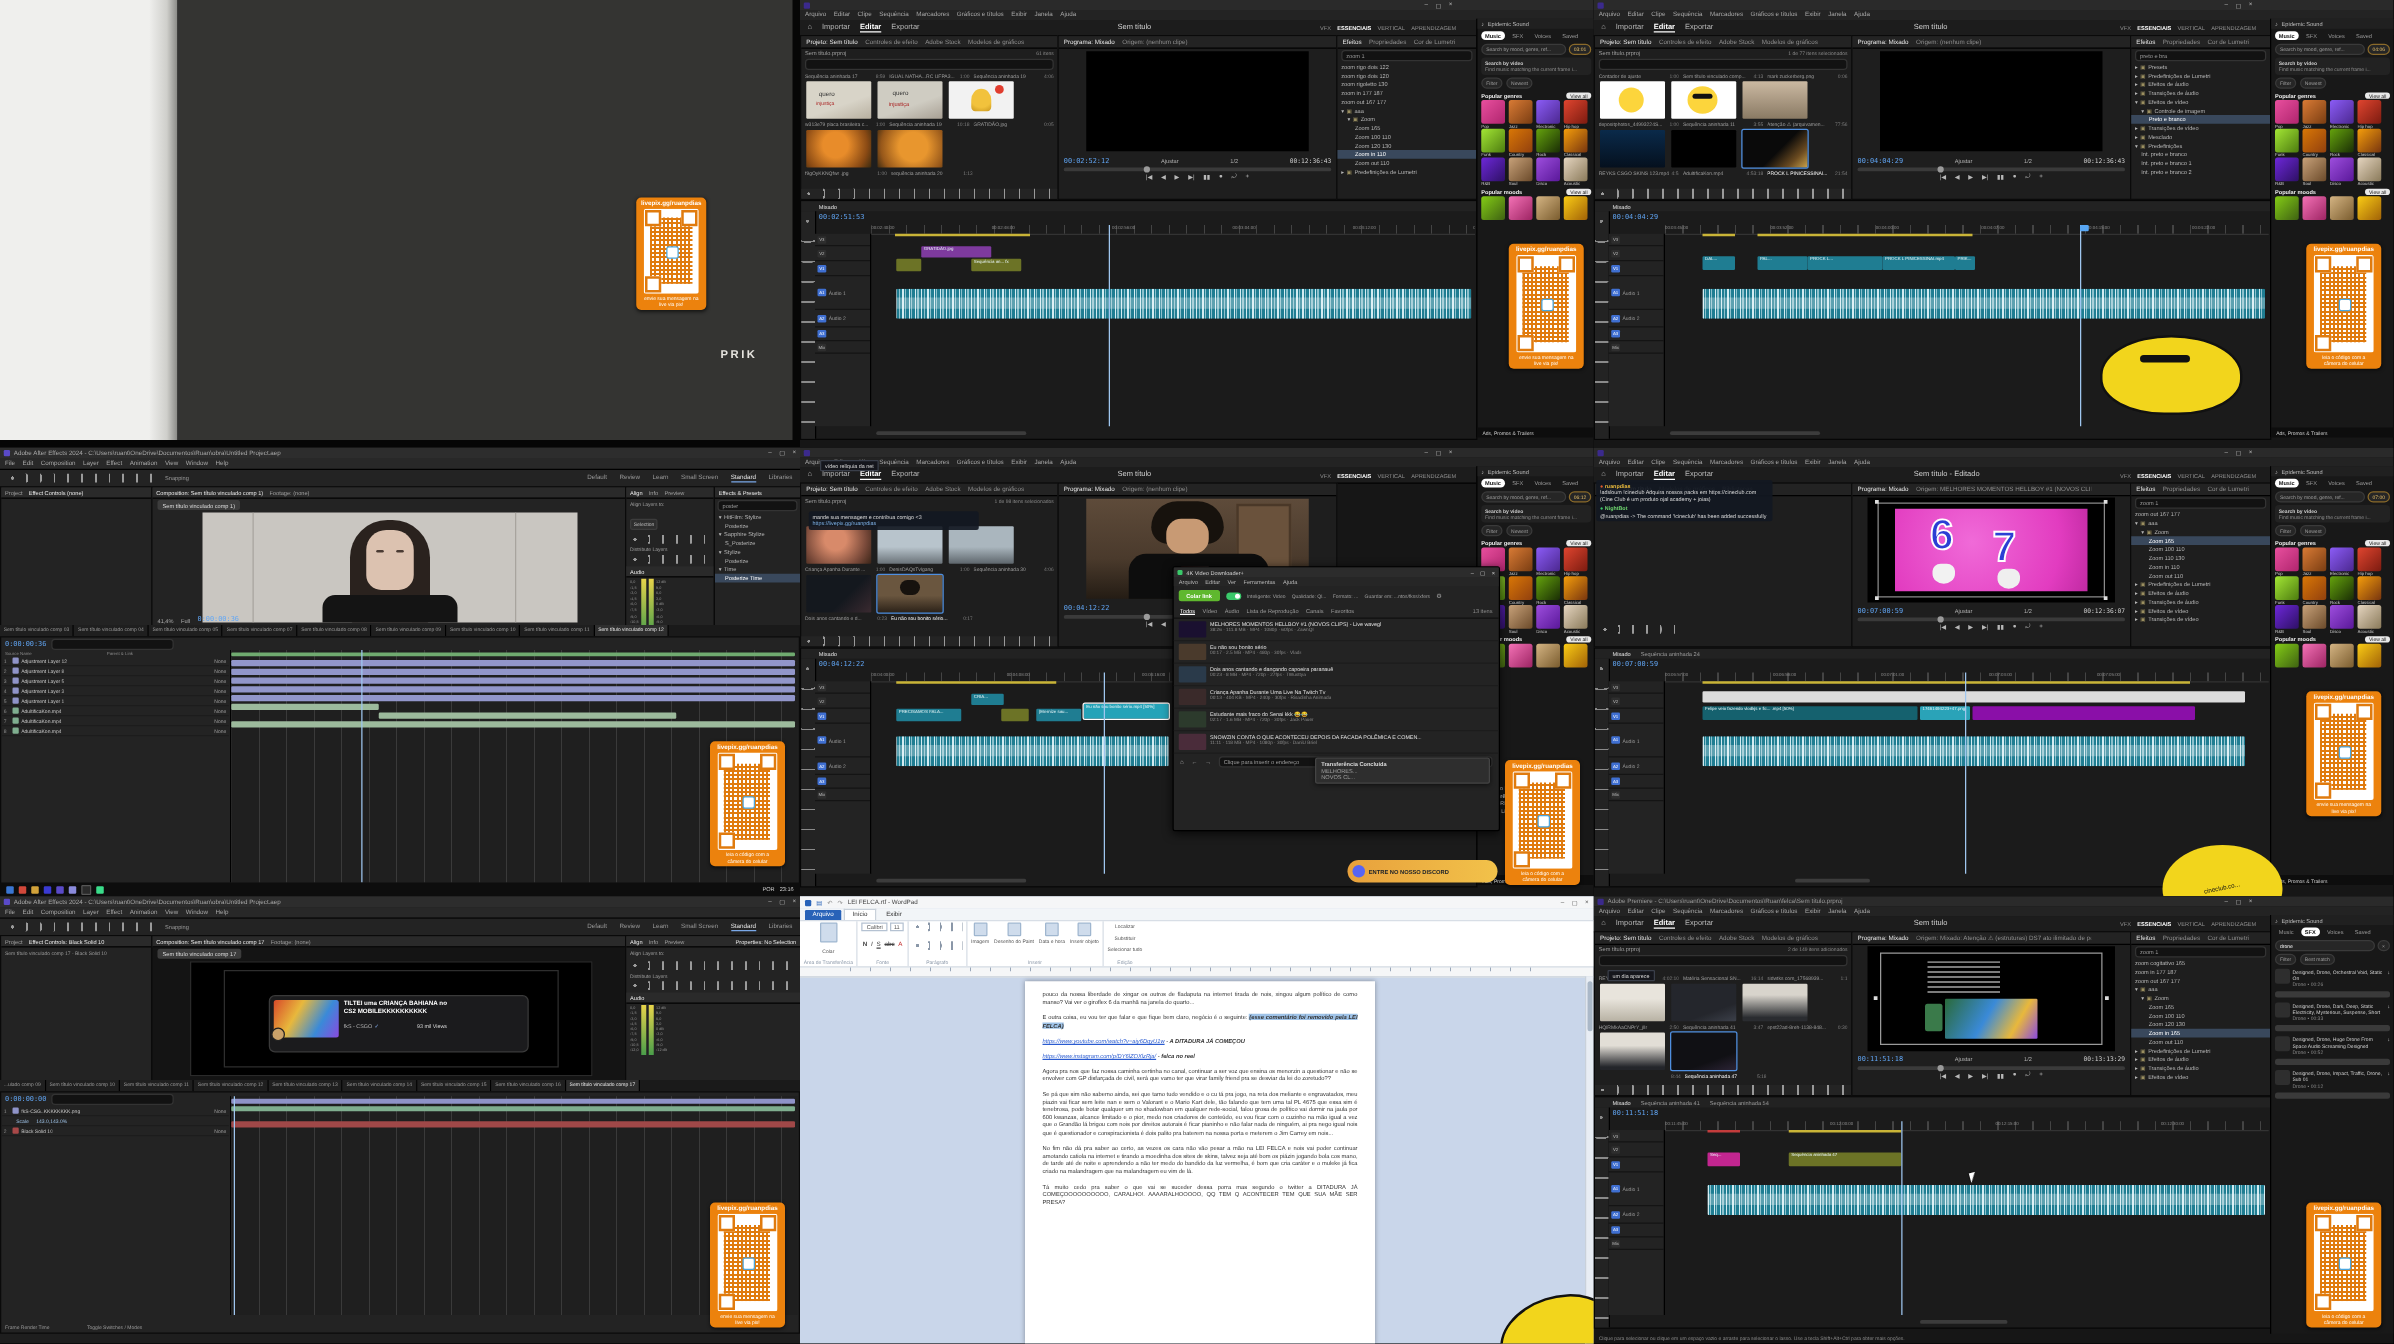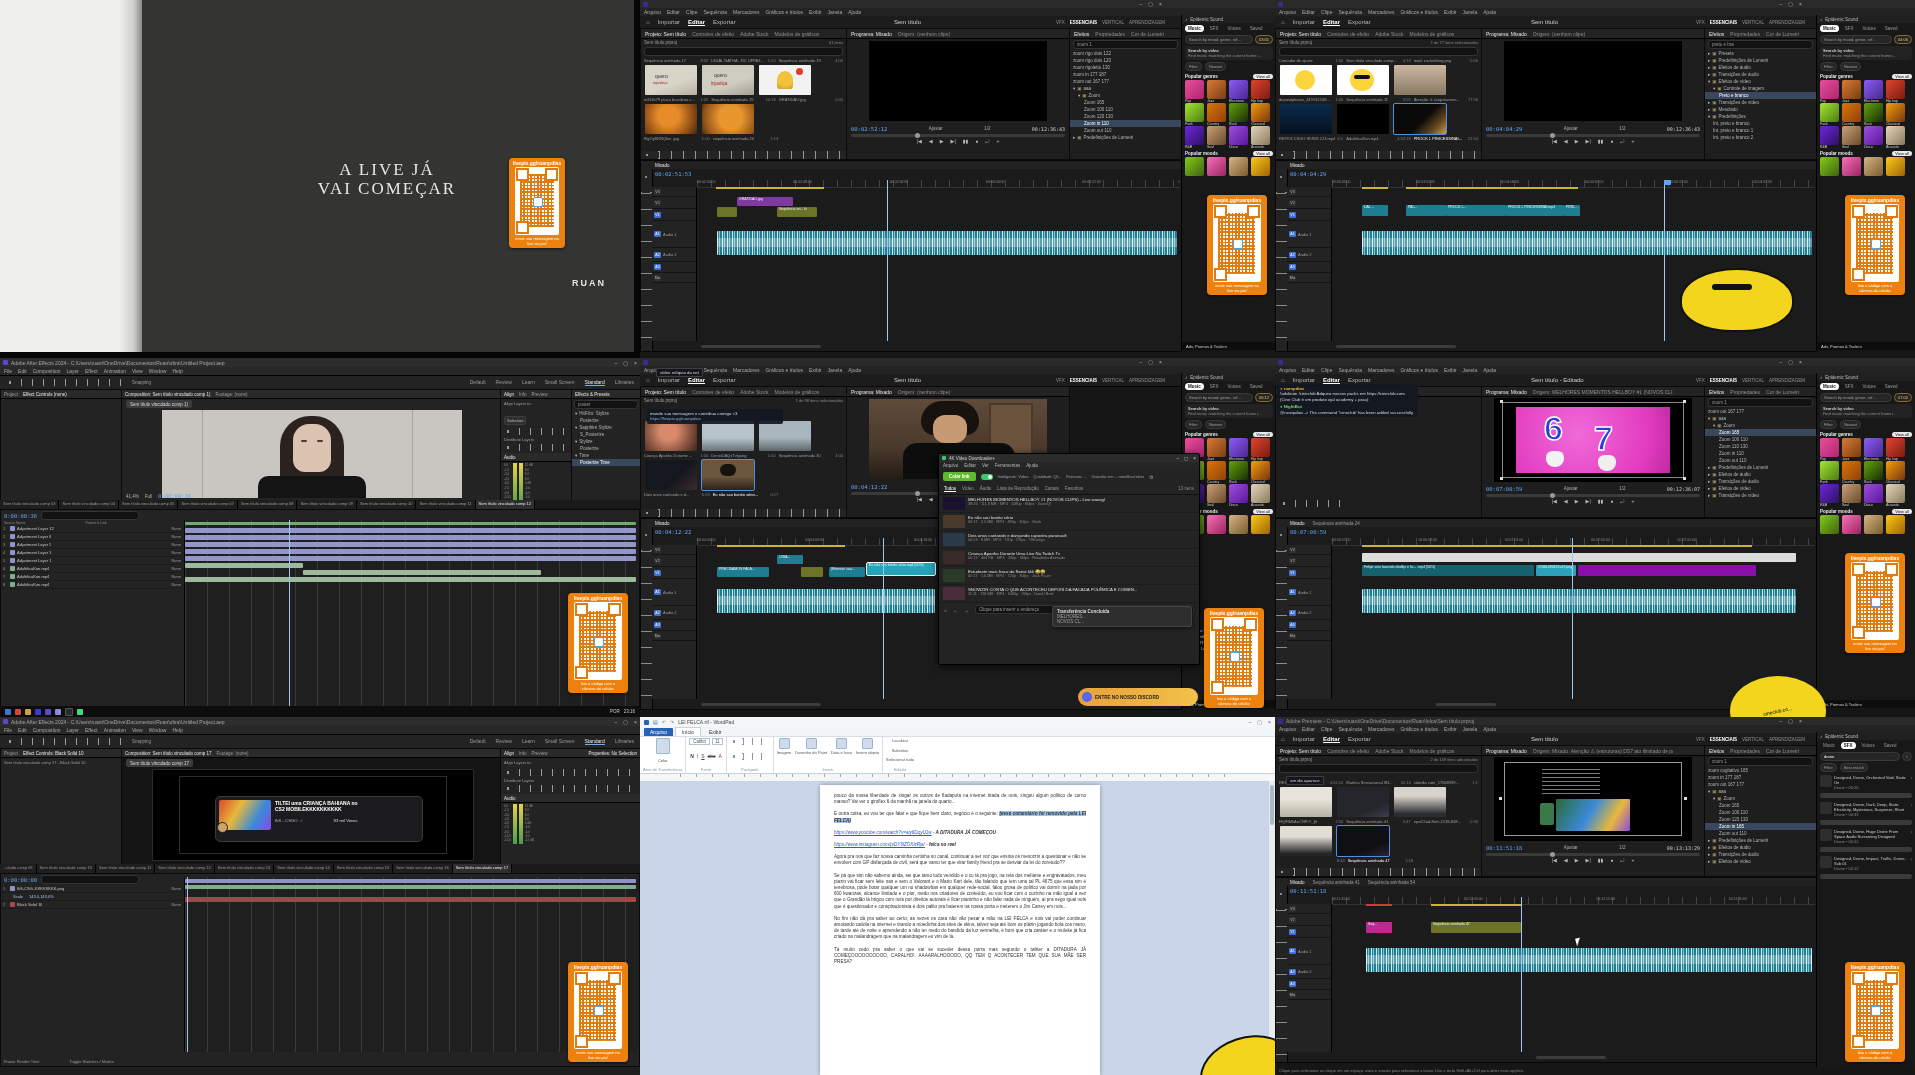--- a/index.html
+++ b/index.html
@@ -141,25 +141,21 @@
 
 <div id="root">
 
   <section class="cell" id="c1" style="left:0;top:0;width:640px;height:358px;background:#060606">
     <div class="abs" style="left:0;top:0;width:142px;height:352px;background:linear-gradient(90deg,#efefed 84%,#cfcfcb 94%,#8a8a86 100%)"></div>
     <div class="abs" style="left:142px;top:0;width:492px;height:352px;background:
         radial-gradient(230px 150px at 40% 30%,#4a4a47,transparent 70%),
         radial-gradient(260px 190px at 70% 75%,#42423f,transparent 70%),
         radial-gradient(200px 130px at 20% 80%,#3c3c39,transparent 70%),#34343
         2;background-color:#343432">
-      <div class="abs" style="left:120px;top:160px;width:250px;text-align:center;color:#e9e7e2;font-family:'Liberation Serif',serif;font-size:17px;letter-spacing:2px;line-height:19px">
-        <div>A LIVE JÁ</div>
-        <div>VAI COMEÇAR</div>
-      </div>
-      <div class="abs" style="right:28px;bottom:64px;color:#e6e4df;font-size:9px;letter-spacing:2px;font-weight:bold">RUAN</div>
+      <div class="abs" style="right:28px;bottom:64px;color:#e6e4df;font-size:9px;letter-spacing:2px;font-weight:bold">PRIK</div>
     </div>
     <div class="qr" style="right:75px;top:158px;width:52px;height:86px">
   <span class="u">livepix.gg/ruanpdias</span>
   <span class="q">
     <i style="left:1px;top:1px"></i>
     <i style="right:1px;top:1px"></i>
     <i style="left:1px;bottom:1px"></i>
     <span class="c"></span>
   </span>
   <span class="m">envie sua mensagem na

